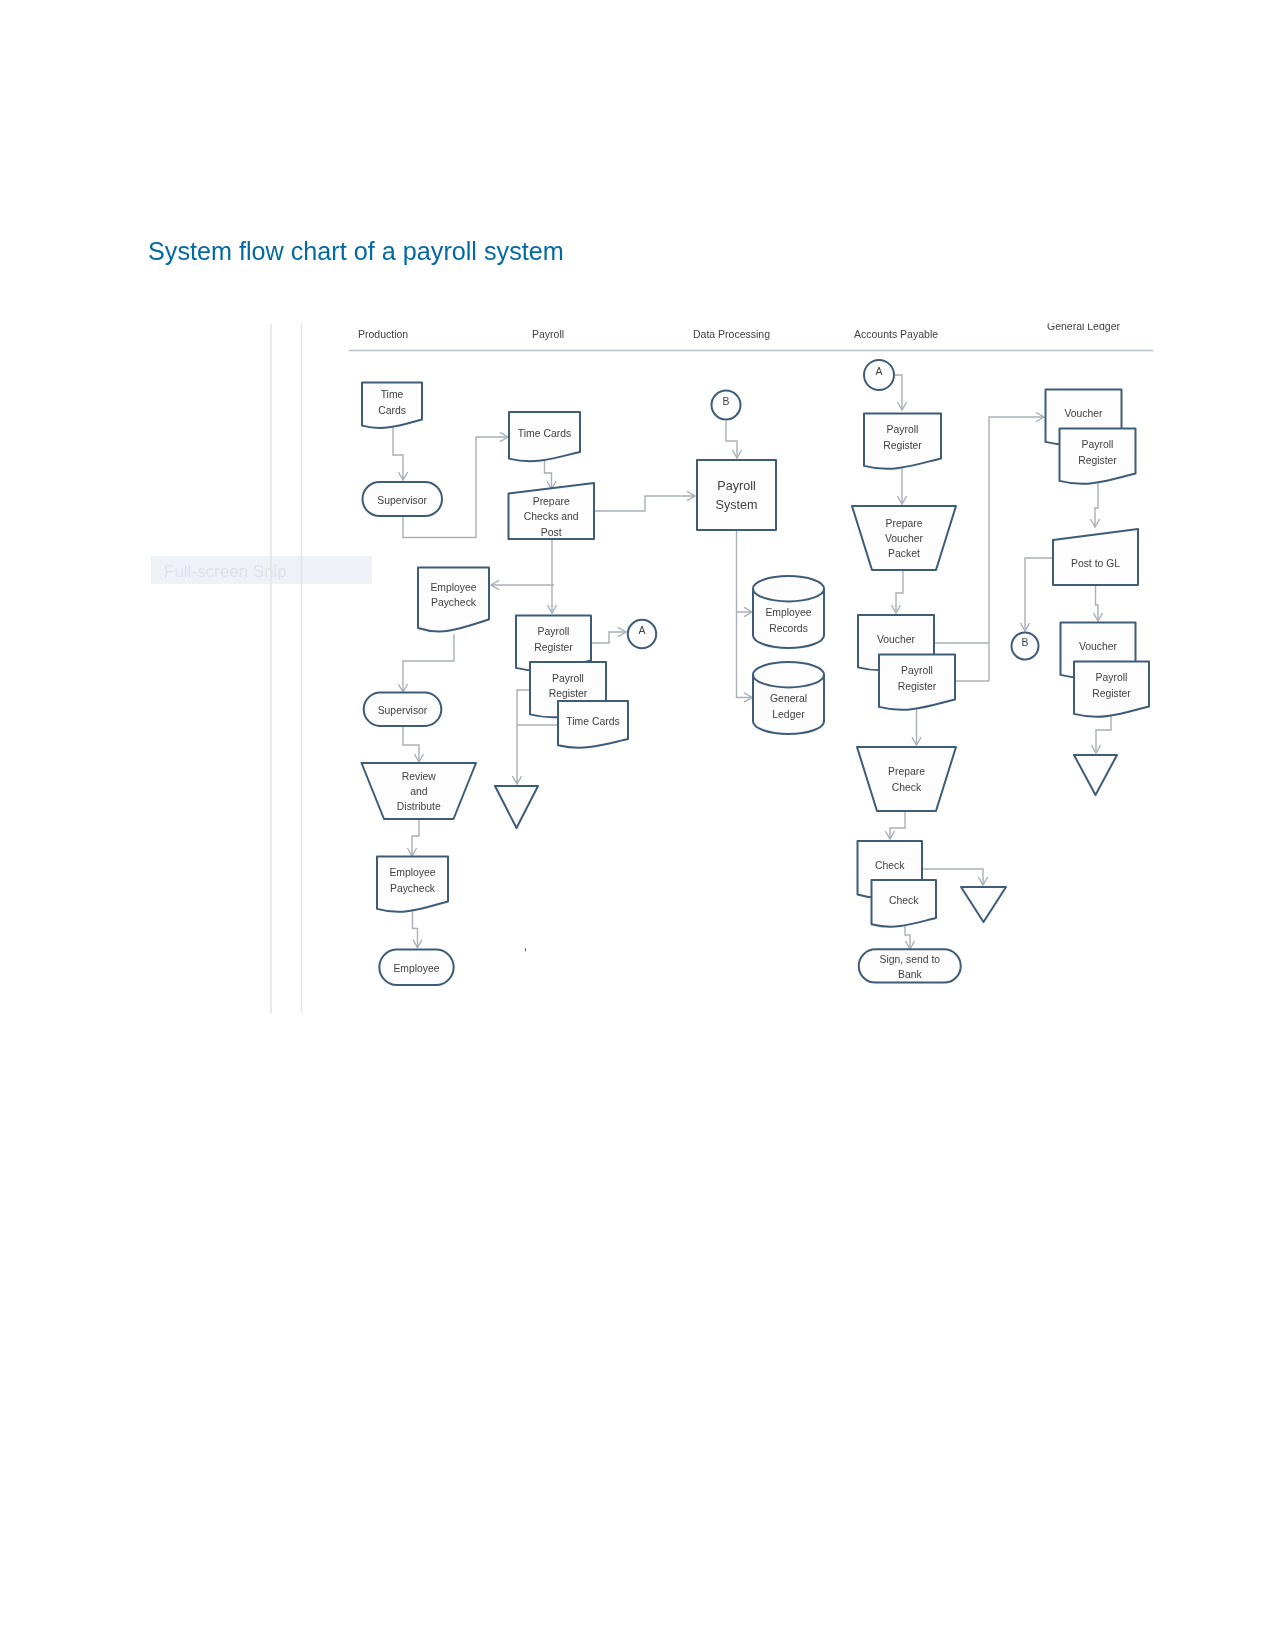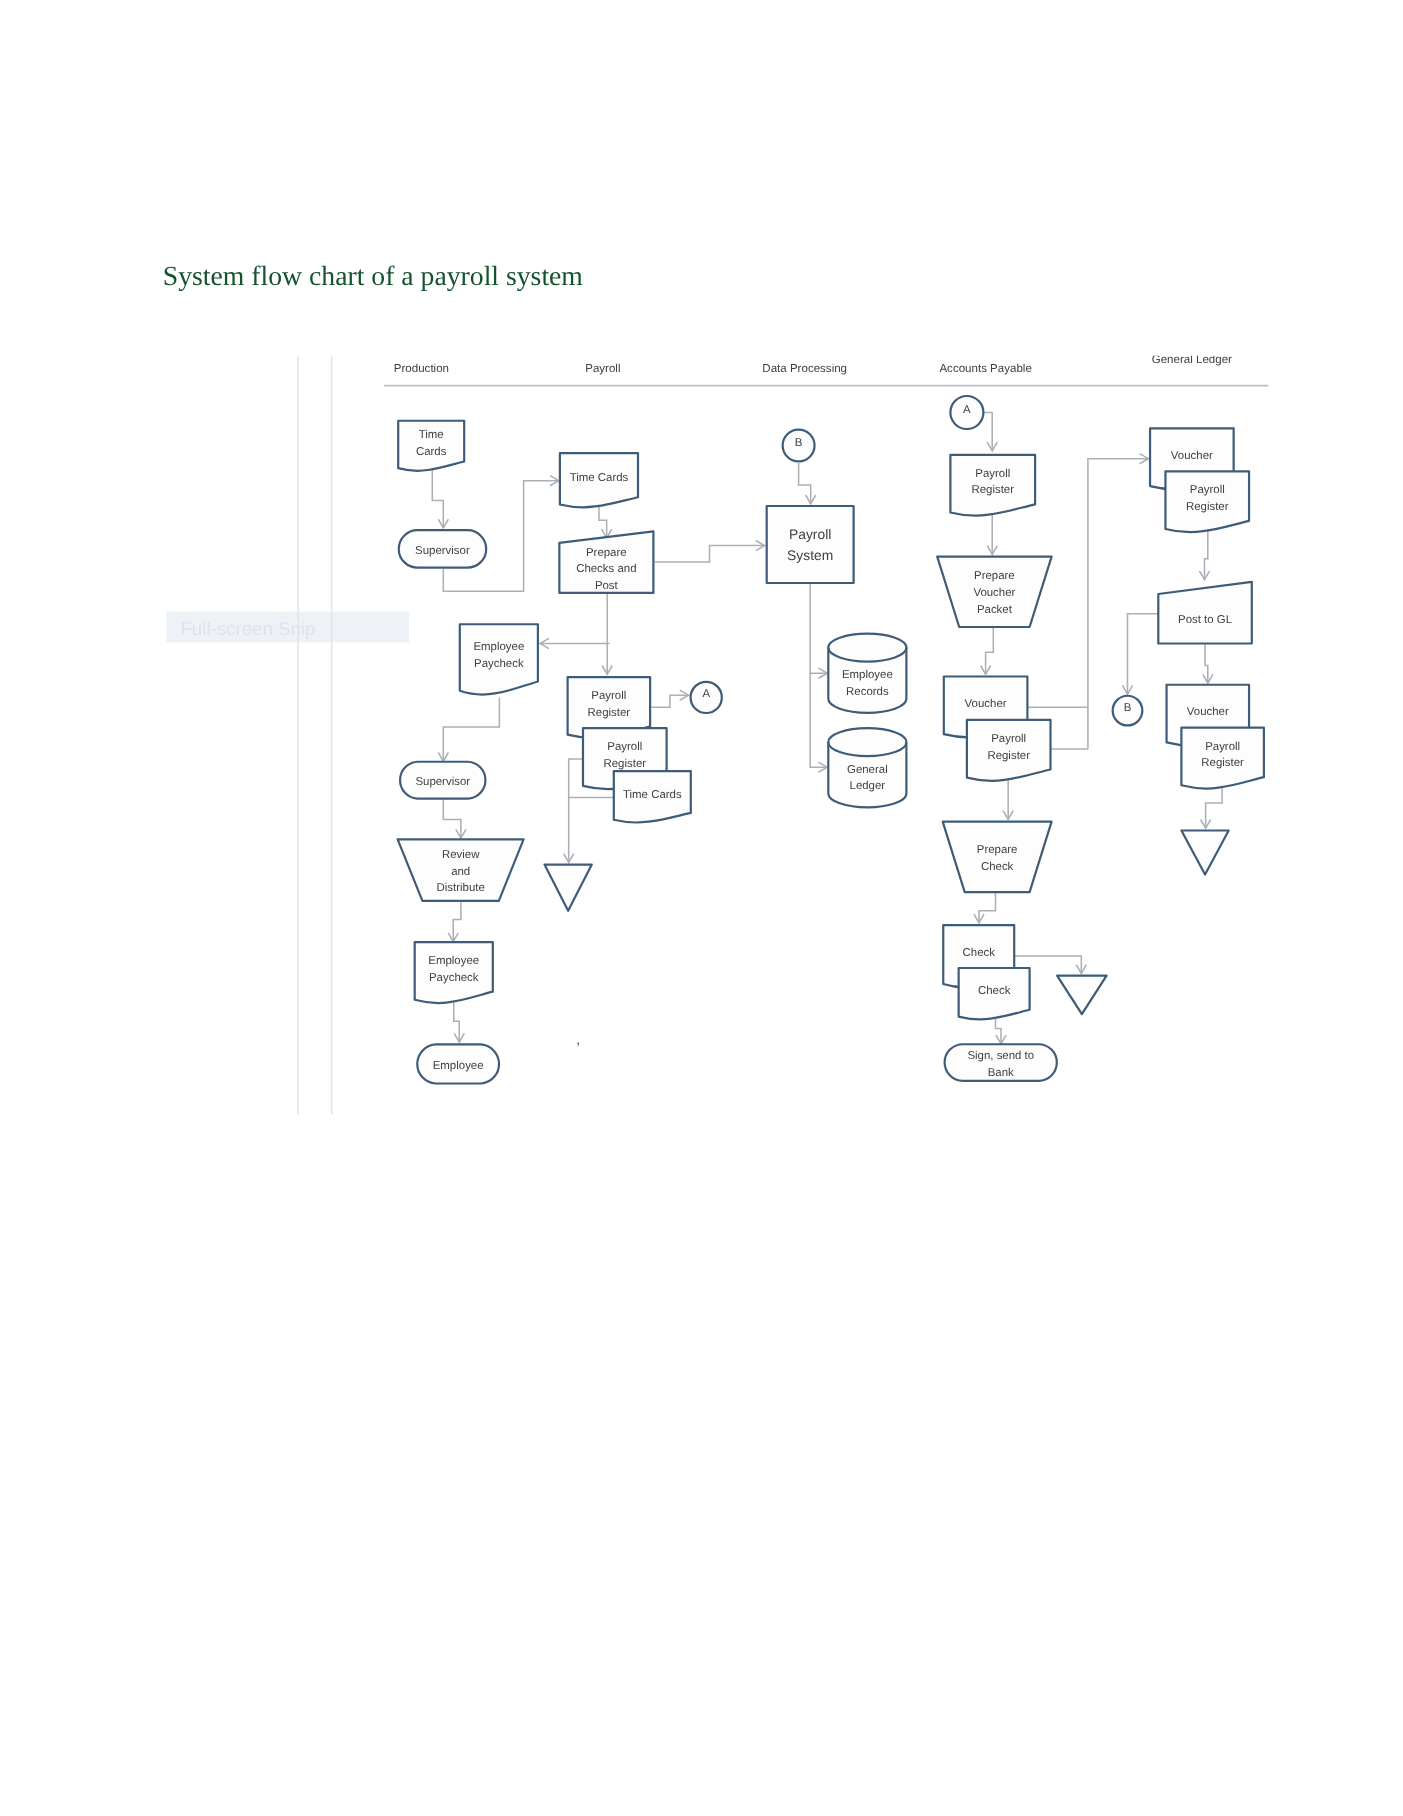--- a/index.html
+++ b/index.html
@@ -1,20 +1,20 @@
 <!DOCTYPE html>
 <html><head>
 <meta charset="utf-8">
 <title>System flow chart of a payroll system</title>
 <style>
   html,body{margin:0;padding:0;background:#ffffff;}
   body{width:1275px;height:1651px;overflow:hidden;}
   .page{position:relative;width:1275px;height:1651px;background:#ffffff;}
-  .doc-title{position:absolute;left:148px;top:239px;font-family:Liberation Serif, serif;
-             font-size:25.2px;line-height:1;color:#14532d;white-space:nowrap;}
+  .doc-title{position:absolute;left:148px;top:239px;font-family:Liberation Sans, sans-serif;
+             font-size:25.2px;line-height:1;color:#0369a1;white-space:nowrap;}
   .snip{position:absolute;left:151px;top:556px;width:221px;height:28px;background:#eef2f7;}
   .snip-label{position:absolute;left:13px;top:7px;font-family:"Liberation Sans",sans-serif;
               font-size:17px;line-height:17px;color:#dfe3e9;white-space:nowrap;}
   svg.chart{position:absolute;left:0;top:0;}
   svg.chart text.nl{font-family:"Liberation Sans",sans-serif;font-size:10.4px;fill:#404040;text-anchor:middle;}
   svg.chart text.colhdr{font-family:"Liberation Sans",sans-serif;font-size:10.5px;fill:#404040;}
 </style>
 </head>
 <body>
 

